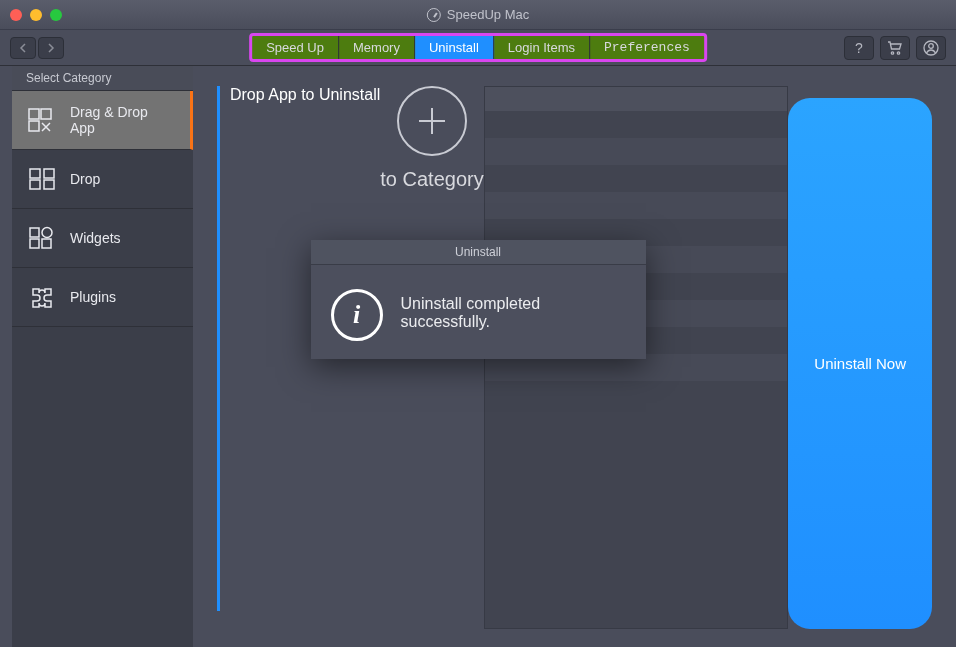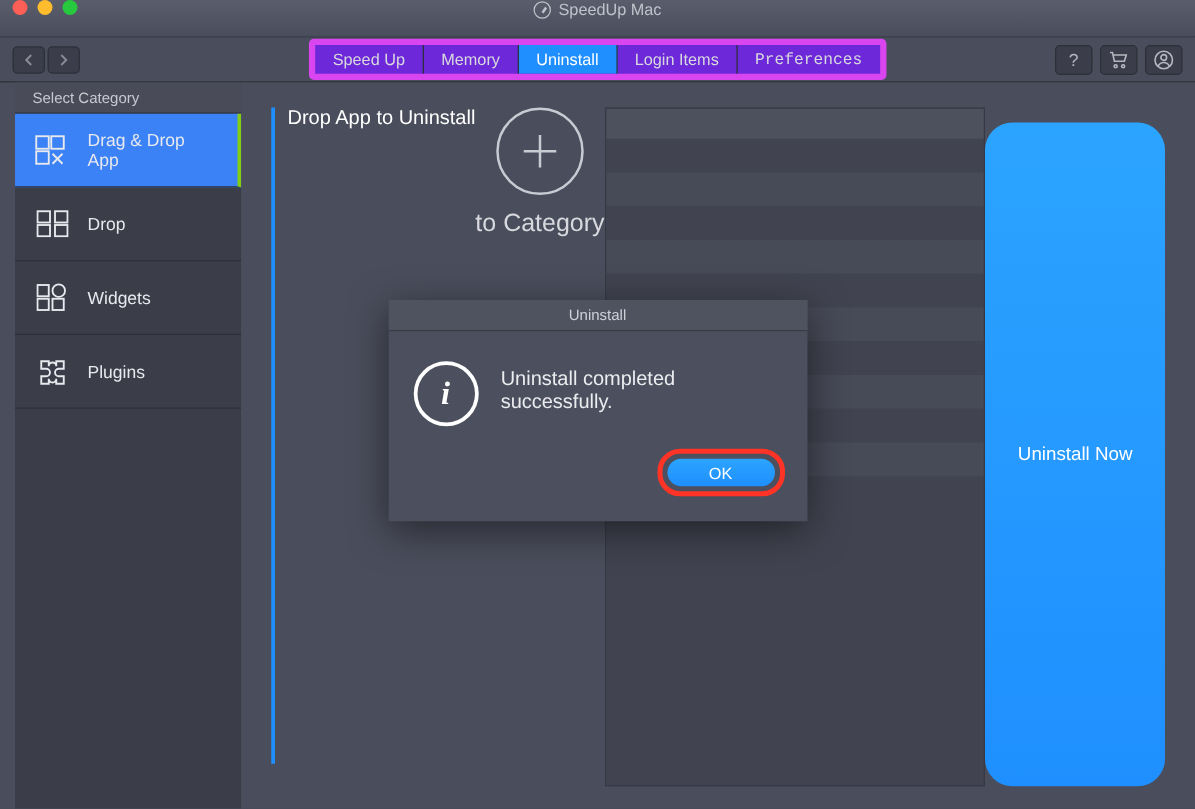--- a/index.html
+++ b/index.html
@@ -1,43 +1,43 @@
 <!DOCTYPE html>
 <html><head>
   <meta charset="utf-8">
   <style>
     * { margin: 0; padding: 0; box-sizing: border-box; font-family: -apple-system, BlinkMacSystemFont, "Helvetica Neue", sans-serif; }
     body { width: 956px; height: 647px; background: #4a4d5b; overflow: hidden; position: relative; }
     
-    .titlebar { height: 30px; background: linear-gradient(#5a5d6b, #4a4d5b); display: flex; align-items: flex-start; padding: 0 10px; position: relative; border-bottom: 1px solid #3a3d4b; }
+    .titlebar { height: 30px; background: linear-gradient(#5a5d6b, #4a4d5b); display: flex; align-items: center; padding: 0 10px; position: relative; border-bottom: 1px solid #3a3d4b; }
     .traffic-lights { display: flex; gap: 8px; }
     .tl { width: 12px; height: 12px; border-radius: 50%; }
     .tl-close { background: #ff5f56; }
     .tl-min { background: #ffbd2e; }
     .tl-max { background: #27c93f; }
     .app-title { position: absolute; left: 50%; transform: translateX(-50%); color: #c0c2cb; font-size: 13px; display: flex; align-items: center; gap: 6px; }
     .gauge-icon { width: 14px; height: 14px; border: 1.5px solid #c0c2cb; border-radius: 50%; position: relative; }
     .gauge-icon::after { content:''; position:absolute; width:1.5px; height:5px; background:#c0c2cb; top:3px; left:50%; transform: translateX(-50%) rotate(35deg); transform-origin: bottom; }
     
     .toolbar { height: 36px; background: #4a4d5b; display: flex; align-items: center; padding: 0 10px; border-bottom: 1px solid #2e3038; }
     .nav-arrows { display:flex; gap:2px; }
     .nav-btn { width:26px; height:22px; background:#3b3e4a; border:1px solid #2c2f38; border-radius:4px; display:flex; align-items:center; justify-content:center; color:#7a7d87; font-size: 12px; }
-    .tabs { display:flex; position:absolute; left:50%; transform:translateX(-50%); background:#6d28d9; border-radius:4px; border:5px solid #d946ef; overflow:hidden;justify-content:space-between; }
+    .tabs { display:flex; position:absolute; left:50%; transform:translateX(-50%); background:#4d7c0f; border-radius:4px; border:3px solid #d946ef; overflow:hidden;justify-content:space-between; }
     .tab { padding:4px 14px; font-size:13px; color:#d8d9de; border-right:1px solid #2c2f38; cursor:pointer; }
     .tab:last-child { border-right:none;font-family:Liberation Mono, monospace; }
     .tab.active { background:#1f8fff; color:#fff; }
     .right-icons { margin-left:auto; display:flex; gap:6px; }
     .icon-btn { width:30px; height:24px; background:#3b3e4a; border:1px solid #2c2f38; border-radius:4px; display:flex; align-items:center; justify-content:center; color:#b5b7c0; font-size:14px; }
     
     .content { display:flex; height: calc(100% - 66px); margin-left: 12px; }
     .sidebar { width: 252px; background:#3b3e49; }
     .sidebar-header { padding:5px 14px; font-size:12px; color:#c7c9d1; background:#494c58; border-bottom:1px solid #2e3038; }
     .sidebar-items { }
     .sitem { display:flex; align-items:center; gap:14px; padding:0 16px; height:59px; color:#e8e9ee; font-size:14px; cursor:pointer; border-bottom:1px solid #2e3038; }
-    .sitem.active { background:#3b82f6; border-right:3px solid #84cc16; }
+    .sitem.active { background:#737373; border-right:3px solid #f97316; }
     .sicon { width:28px; height:24px; display:flex; align-items:center; justify-content:center; }
     
     .main { flex:1; background:#4a4d5b; padding: 20px 24px 18px 24px; display:flex; flex-direction:row; position:relative; }
     .page-title { color:#fff; font-size:16px; font-weight:500; border-left:3px solid #1f8fff; padding-left:10px; margin-bottom: 18px; }
     .drop-zone { display:flex; flex-direction:column; align-items:center; margin-bottom:10px; }
     .plus-circle { width:70px; height:70px; border:2.5px solid #c9cbd3; border-radius:50%; display:flex; align-items:center; justify-content:center; color:#c9cbd3; margin-bottom: 12px; }
     .plus-circle svg { width:34px; height:34px; }
     .drop-text { color:#d8d9de; font-size:20px; font-weight:300; }
     .table-area { flex:1; border:1px solid #373a45; background:#414450; overflow:hidden; }
     .thead { display:flex; height:24px; background:#53566322; }
@@ -202,19 +202,14 @@
 
 <div class="modal-overlay">
   <div class="modal">
     <div class="modal-title">Uninstall</div>
     <div class="modal-body">
       <div class="info-icon">
           <span>i</span>
         </div>
       <div class="modal-msg">Uninstall completed successfully.</div>
     </div>
-    <div class="modal-footer">
-      <div class="ok-wrap">
-        <button class="ok-btn">OK</button>
-      </div>
-    </div>
   </div>
 </div>
 
 </body></html>

